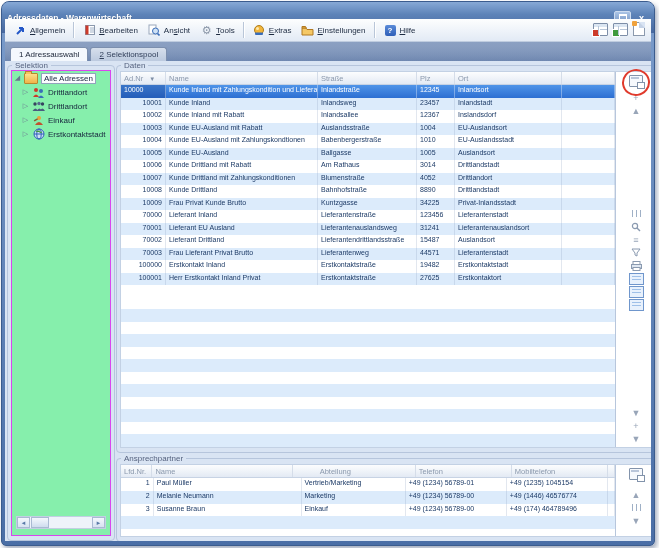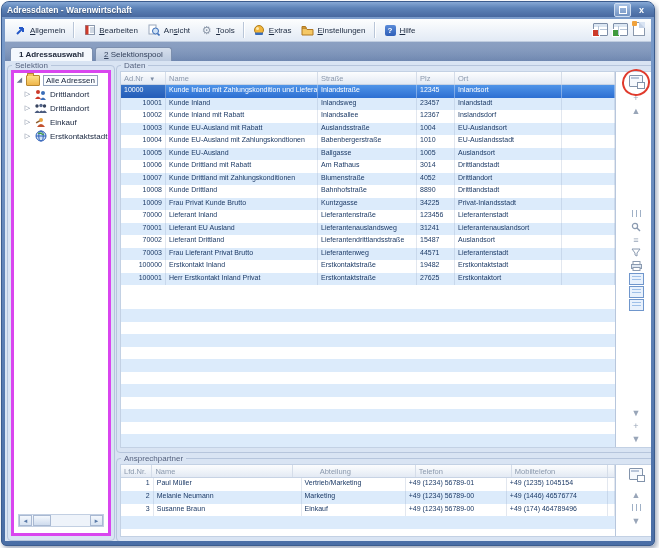--- a/index.html
+++ b/index.html
@@ -3,21 +3,21 @@
 <meta charset="utf-8">
 <style>
   html,body{margin:0;padding:0;}
   body{width:659px;height:548px;position:relative;background:#fff;font-family:"Liberation Sans",sans-serif;overflow:hidden;}
   u{text-decoration:underline;}
 
   
   #window{position:absolute;left:1px;top:1px;width:652px;height:543px;border-radius:8px 8px 5px 5px;
     background:linear-gradient(#7b9ccb,#4a6ea6);box-shadow:2px 3px 5px rgba(50,70,110,.45);border:1px solid #3b5c8e;}
   #titlebar{position:absolute;left:0;top:0;right:0;height:15px;border-radius:7px 7px 0 0;
-    background:linear-gradient(#87a9d6 0%,#5d83b8 40%,#47689f 100%);display:flex;align-items:center;padding:0 5px;}
+    background:linear-gradient(#87a9d6 0%,#5d83b8 40%,#47689f 100%);display:flex;align-items:center;padding:8px 5px;}
   #title{color:#fff;font-size:8.5px;font-weight:bold;text-shadow:0 1px 1px rgba(0,0,0,.35);flex:1;white-space:nowrap;}
   .tbtn{width:15px;height:12px;display:flex;align-items:center;justify-content:center;margin-left:3px;}
   #restore-btn{background:linear-gradient(#aac4e6,#7393c2);border:1px solid #cddcf0;border-radius:2px;}
   #restore-btn .glyph{width:6px;height:5px;border:1px solid #fff;border-top-width:2px;background:transparent;}
   #close-btn{color:#fff;font-size:9px;font-weight:bold;}
 
   #client{position:absolute;left:3px;right:3px;top:17px;bottom:4px;background:#d9e4f3;overflow:hidden;}
 
   
   #menubar{position:absolute;left:0;right:0;top:0;height:22px;background:linear-gradient(#fdfefe,#e2eaf5);
@@ -32,28 +32,28 @@
   .gridicon::after{content:"";position:absolute;left:4px;top:2px;bottom:0;width:1px;background:#b9c7da;}
   .gridicon .dot{position:absolute;left:-2px;bottom:-2px;width:6px;height:6px;border:1px solid #fff;}
   .gridicon .dot.red{background:#cc3a2a;} .gridicon .dot.green{background:#3f9a3d;}
   .pageicon{width:10px;height:12px;background:#fff;border:1px solid #8b99ad;position:relative;}
   .pageicon::before{content:"";position:absolute;right:-1px;top:-1px;border:3px solid;border-color:#d9e4f3 #d9e4f3 #c4d2e6 #c4d2e6;}
   .pageicon::after{content:"";position:absolute;left:-2px;top:-2px;width:5px;height:5px;background:#f0a23c;border-radius:1px;}
 
   
   #tabband{position:absolute;left:0;right:0;top:23px;height:19px;background:linear-gradient(#8ba0c2,#74699f00),linear-gradient(#8399bd,#6f87b0);display:flex;align-items:flex-end;padding-left:5px;}
   .tab{font-size:8px;padding:2px 8px 2px 8px;border:1px solid #7c8fae;border-bottom:none;border-radius:3px 3px 0 0;margin-right:2px;cursor:default;}
-  .tab.active{background:#f4f8fd;color:#1a2437;position:relative;top:0;font-weight:bold;}
+  .tab.active{background:#f4f8fd;color:#1a2437;position:relative;top:0;}
   .tab.inactive{background:linear-gradient(#d6dfec,#bccadf);color:#33415c;}
 
   
   #content{position:absolute;left:0;right:0;top:42px;bottom:0;background:#d9e4f3;}
   fieldset{position:absolute;margin:0;padding:0;border:1px solid #b6c5dc;border-radius:4px;}
   legend{font-size:8px;color:#55627f;padding:0 3px;margin-left:4px;}
-  .panel{position:absolute;background:#ffffff;border:3px solid #d946ef;}
+  .panel{position:absolute;background:#86efac;border:1px solid #d946ef;}
 
   
   #fs-selektion{left:2px;top:0px;width:106px;height:478px;}
   #tree-panel{left:3px;right:3px;top:0px;bottom:4px;}
   .treerow{display:flex;align-items:center;gap:3px;font-size:8px;color:#16233c;height:14px;padding-left:2px;white-space:nowrap;}
   .treerow .tw{width:7px;font-size:7px;color:#6b7890;text-align:center;}
   .treerow.child{padding-left:10px;}
   .rootlabel{border:1px solid #93a3bd;background:#fbfdff;padding:0 2px;}
   .folder{width:12px;height:9px;background:linear-gradient(#fbe089,#efb54a);border:1px solid #b9872e;border-radius:1px;position:relative;}
   .folder::before{content:"";position:absolute;left:0;top:-3px;width:5px;height:2px;background:#f3c35e;border:1px solid #b9872e;border-bottom:none;border-radius:1px 1px 0 0;}

